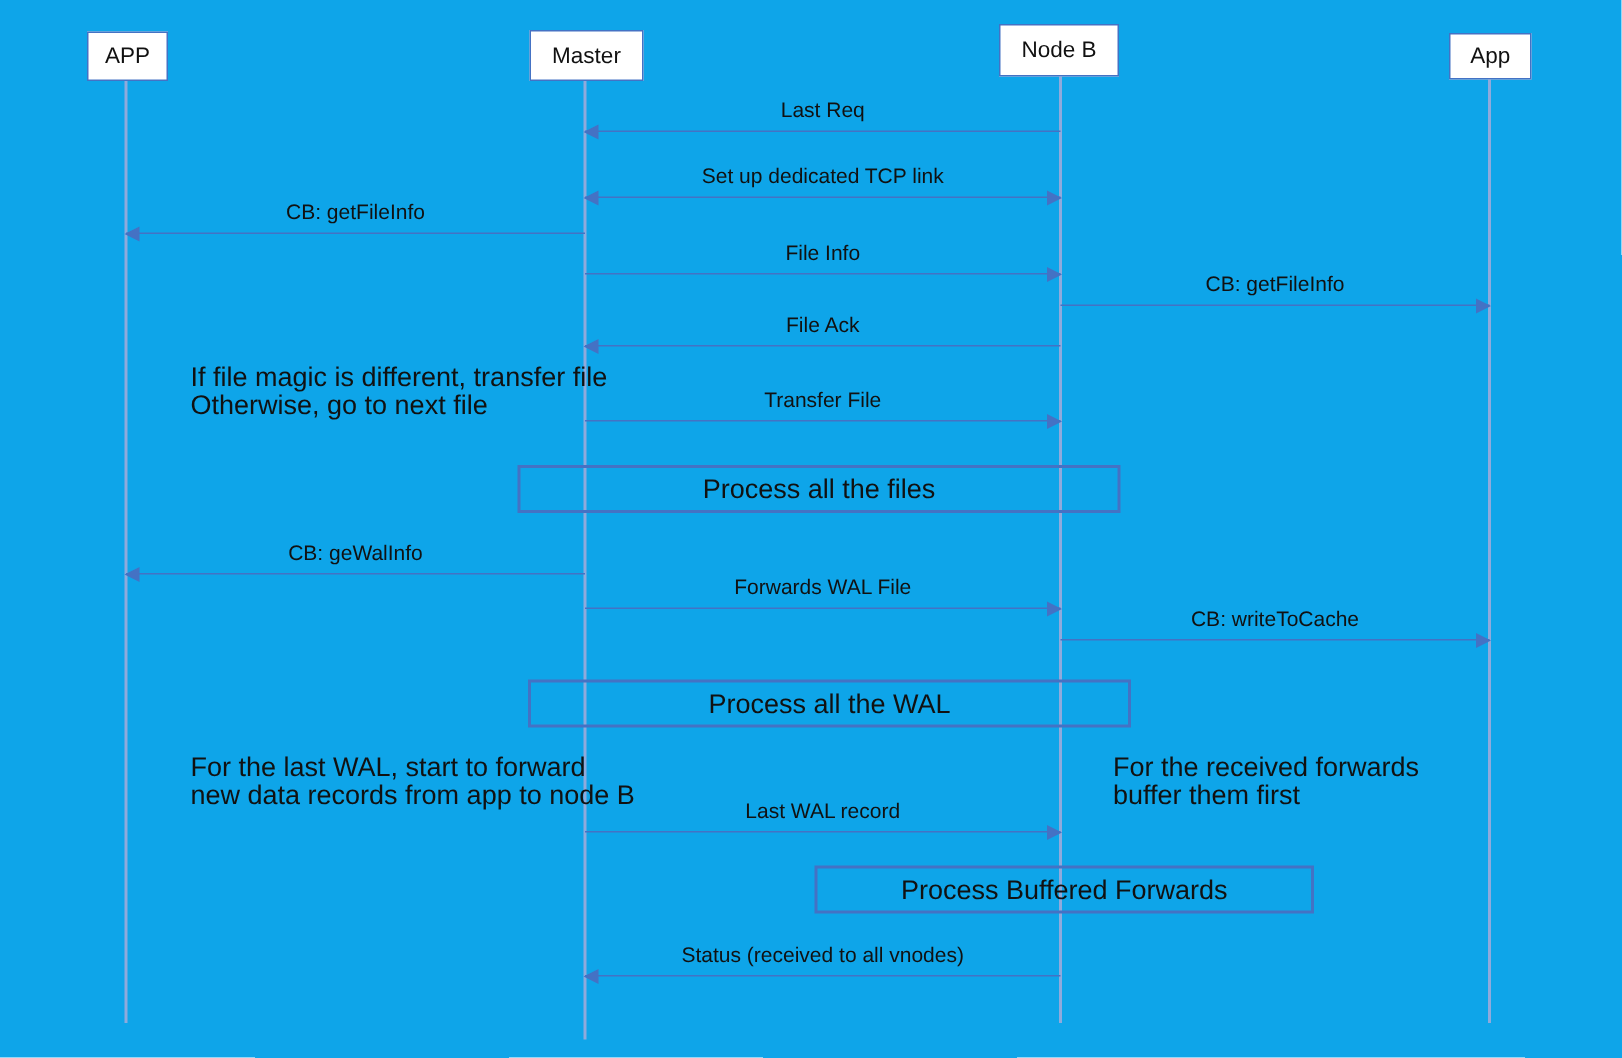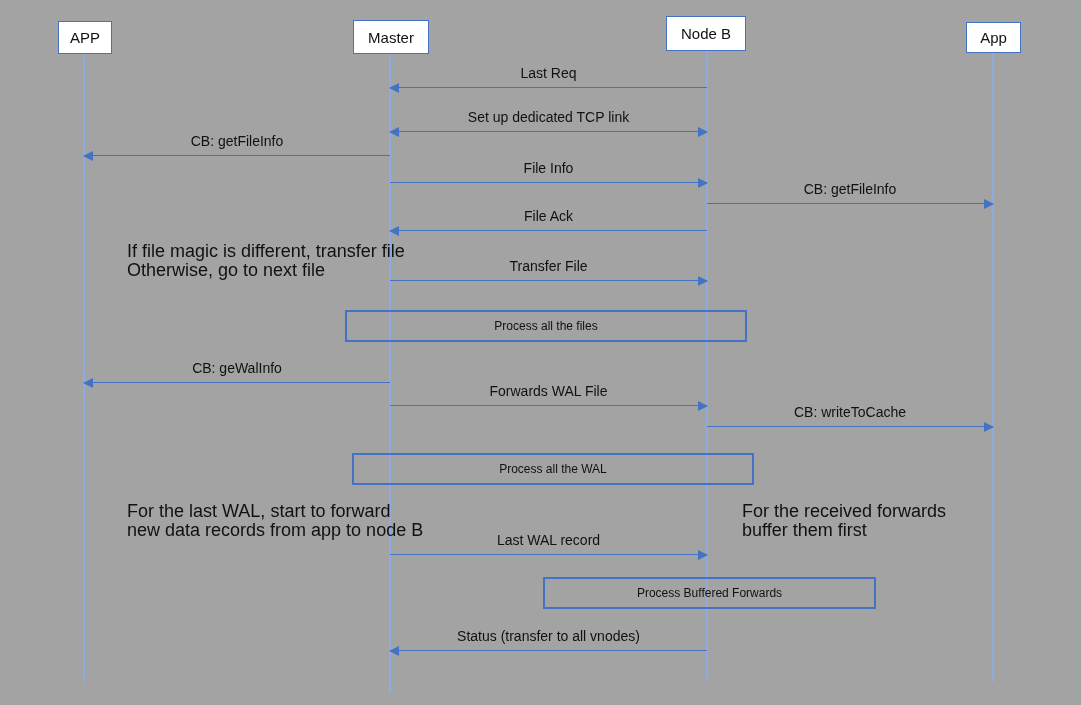--- a/index.html
+++ b/index.html
@@ -1,20 +1,20 @@
 <!DOCTYPE html>
 <html><head>
 <meta charset="utf-8">
 <style>
   html, body { margin: 0; padding: 0; background: #ffffff; }
   .stage {
     position: relative;
     width: 1081px;
     height: 705px;
-    background: #a3a3a3;
+    background: #0ea5e9;
     font-family: "Liberation Sans", sans-serif;
     color: #111111;
     overflow: hidden;
   }
   .actor-box {
     position: absolute;
     border: 1.6px solid #4472C4;
     background: #ffffff;
     display: flex;
     align-items: center;
@@ -53,21 +53,21 @@
   }
   .head-l { left: -1px; border-right: 10px solid #4472C4; }
   .head-r { right: -1px; border-left: 10px solid #4472C4; }
   .process-box {
     position: absolute;
     border: 2px solid #4472C4;
     background: transparent;
     display: flex;
     align-items: center;
     justify-content: center;
-    font-size: 12px;
+    font-size: 18px;
     color: #111111;
     z-index: 3;
   }
   .note {
     position: absolute;
     font-size: 18px;
     line-height: 19px;
     white-space: pre-line;
     color: #111111;
     z-index: 2;
@@ -178,18 +178,18 @@
     <span class="msg-label">Last WAL record</span>
     <span class="msg-line"></span>
     <span class="head head-r"></span>
   </div>
 
   <div class="process-box" style="left:543px; top:577px; width:329px; height:28px;">
     <span>Process Buffered Forwards</span>
   </div>
 
   <div class="msg" style="left:390px; top:651px; width:317px;">
-    <span class="msg-label">Status (transfer to all vnodes)</span>
+    <span class="msg-label">Status (received to all vnodes)</span>
     <span class="msg-line"></span>
     <span class="head head-l"></span>
   </div>
 
 </div>
 
 </body></html>

